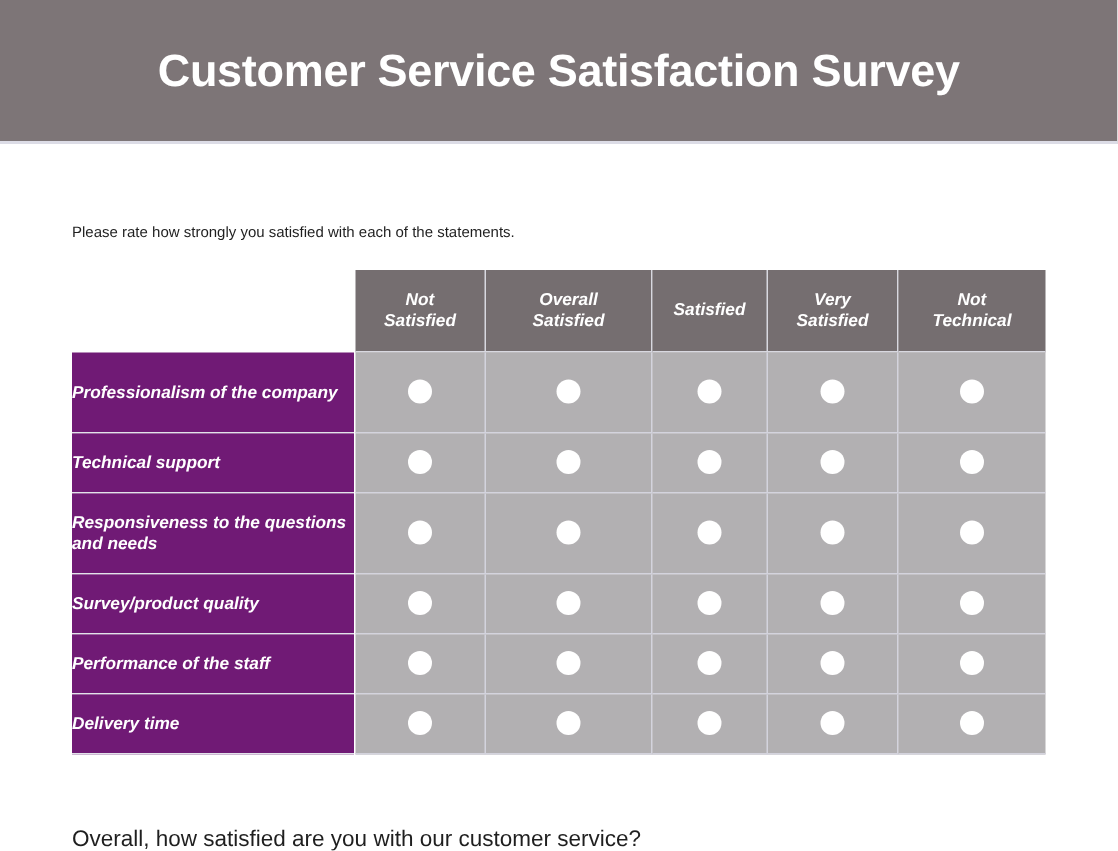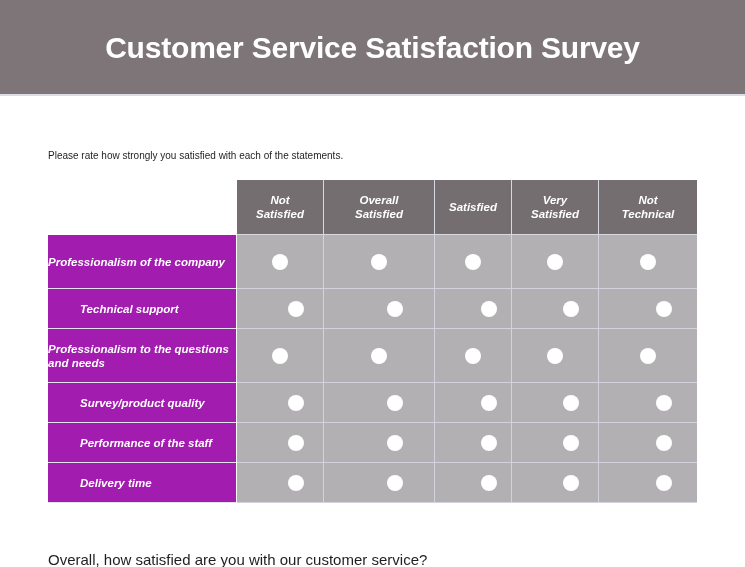--- a/index.html
+++ b/index.html
@@ -100,34 +100,34 @@
     height: 55px;
     border-right: 1px solid #d8d8e0;
     border-bottom: 1px solid #d8d8e0;
     padding: 2px 4px;
     box-sizing: border-box;
   }
   .col-head.last { border-right: none; }
 
   
   .row-label {
-    background: #a21caf;
+    background: #701a75;
     color: #ffffff;
     font-size: 11.5px;
     font-weight: bold;
     line-height: 14px;
     text-align: left;
     padding: 6px 0 6px 12px;
     border-bottom: 1px solid #e2e2ea;
     box-sizing: border-box;
   }
   tr.r-tall  .row-label,
   tr.r-tall  .opt-cell { height: 54px; }
   tr.r-short .row-label,
-  tr.r-short .opt-cell { height: 40px; padding-left: 32px; }
+  tr.r-short .opt-cell { height: 40px; }
 
   
   .gap-col {
     width: 1px;
     background: #ffffff;
     padding: 0;
   }
 
   
   .opt-cell {
@@ -223,21 +223,21 @@
         <td class="row-label">Technical support</td>
         <td class="gap-col"></td>
         <td class="opt-cell"><span class="radio-dot"></span></td>
         <td class="opt-cell"><span class="radio-dot"></span></td>
         <td class="opt-cell"><span class="radio-dot"></span></td>
         <td class="opt-cell"><span class="radio-dot"></span></td>
         <td class="opt-cell last"><span class="radio-dot"></span></td>
       </tr>
 
       <tr class="r-tall">
-        <td class="row-label">Professionalism to the questions and needs</td>
+        <td class="row-label">Responsiveness to the questions and needs</td>
         <td class="gap-col"></td>
         <td class="opt-cell"><span class="radio-dot"></span></td>
         <td class="opt-cell"><span class="radio-dot"></span></td>
         <td class="opt-cell"><span class="radio-dot"></span></td>
         <td class="opt-cell"><span class="radio-dot"></span></td>
         <td class="opt-cell last"><span class="radio-dot"></span></td>
       </tr>
 
       <tr class="r-short">
         <td class="row-label">Survey/product quality</td>

